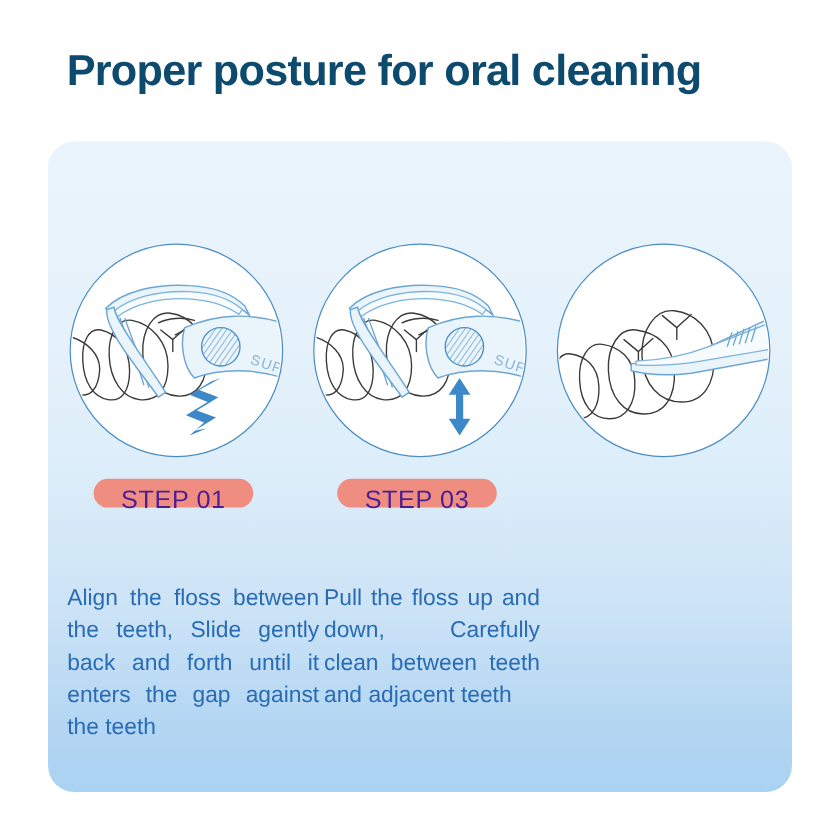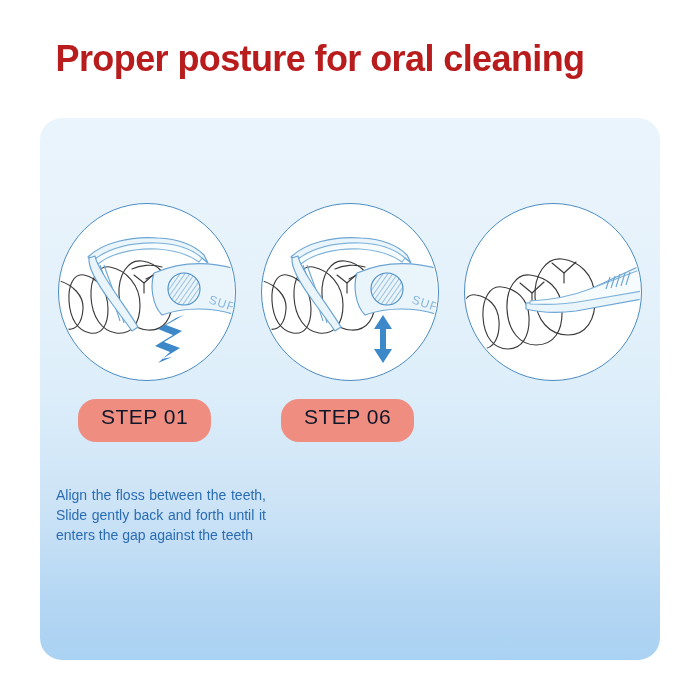--- a/index.html
+++ b/index.html
@@ -18,21 +18,21 @@
   
   .page-title {
     position: absolute;
     left: 0;
     top: 38px;
     width: 640px;
     text-align: center;
     font-size: 36px;
     font-weight: 700;
     letter-spacing: -0.6px;
-    color: #b91c1c;
+    color: #0c4a6e;
     font-family: "Liberation Sans", sans-serif;
     white-space: nowrap;
   }
 
   
   .panel {
     position: absolute;
     left: 40px;
     top: 118px;
     width: 620px;
@@ -85,25 +85,25 @@
   .badges-row {
     position: absolute;
     left: 0;
     top: 281px;
     width: 620px;
     height: 38px;
   }
   .step-badge {
     position: absolute;
     top: 0;
-    height: 43px;
+    height: 24px;
     line-height: 35px;
     border-radius: 18px;
     background: #ef8d80;
-    color: #0f172a;
+    color: #4c1d95;
     font-size: 21px;
     font-weight: 400;
     letter-spacing: 0.5px;
     text-align: center;
     font-family: "Liberation Sans", sans-serif;
   }
   .step-badge.b0 { left: 38px;  width: 133px; }
   .step-badge.b1 { left: 241px; width: 133px; }
   .step-badge.b2 { left: 444px; width: 133px; }
 
@@ -111,21 +111,21 @@
   .captions-row {
     position: absolute;
     left: 0;
     top: 368px;
     width: 620px;
     height: 110px;
   }
   .caption {
     position: absolute;
     top: 0;
-    font-size: 14px;
+    font-size: 19px;
     line-height: 1.42;
     color: #2a6cb4;
     font-family: "Liberation Sans", sans-serif;
     text-align: justify;
   }
   .caption.t0 { left: 16px;  width: 210px; }
   .caption.t1 { left: 230px; width: 180px; }
   .caption.t2 { left: 423px; width: 185px; }
   .caption.t2 { text-align: left; }
 
@@ -250,20 +250,21 @@
           <path class="floss-line" d="M161,70 L157,83"></path>
           <path class="floss-line" d="M166,69 L162,82"></path>
         </g>
       </svg>
     </div>
 
   </div>
 
   <div class="badges-row">
     <div class="step-badge b0">STEP 01</div>
-    <div class="step-badge b1">STEP 06</div>
+    <div class="step-badge b1">STEP 03</div>
   </div>
 
   <div class="captions-row">
     <div class="caption t0">Align the floss between the teeth, Slide gently back and forth until it enters the gap against the teeth</div>
+    <div class="caption t1">Pull the floss up and down, Carefully clean between teeth and adjacent teeth</div>
   </div>
 
 </div>
 
 </body></html>

